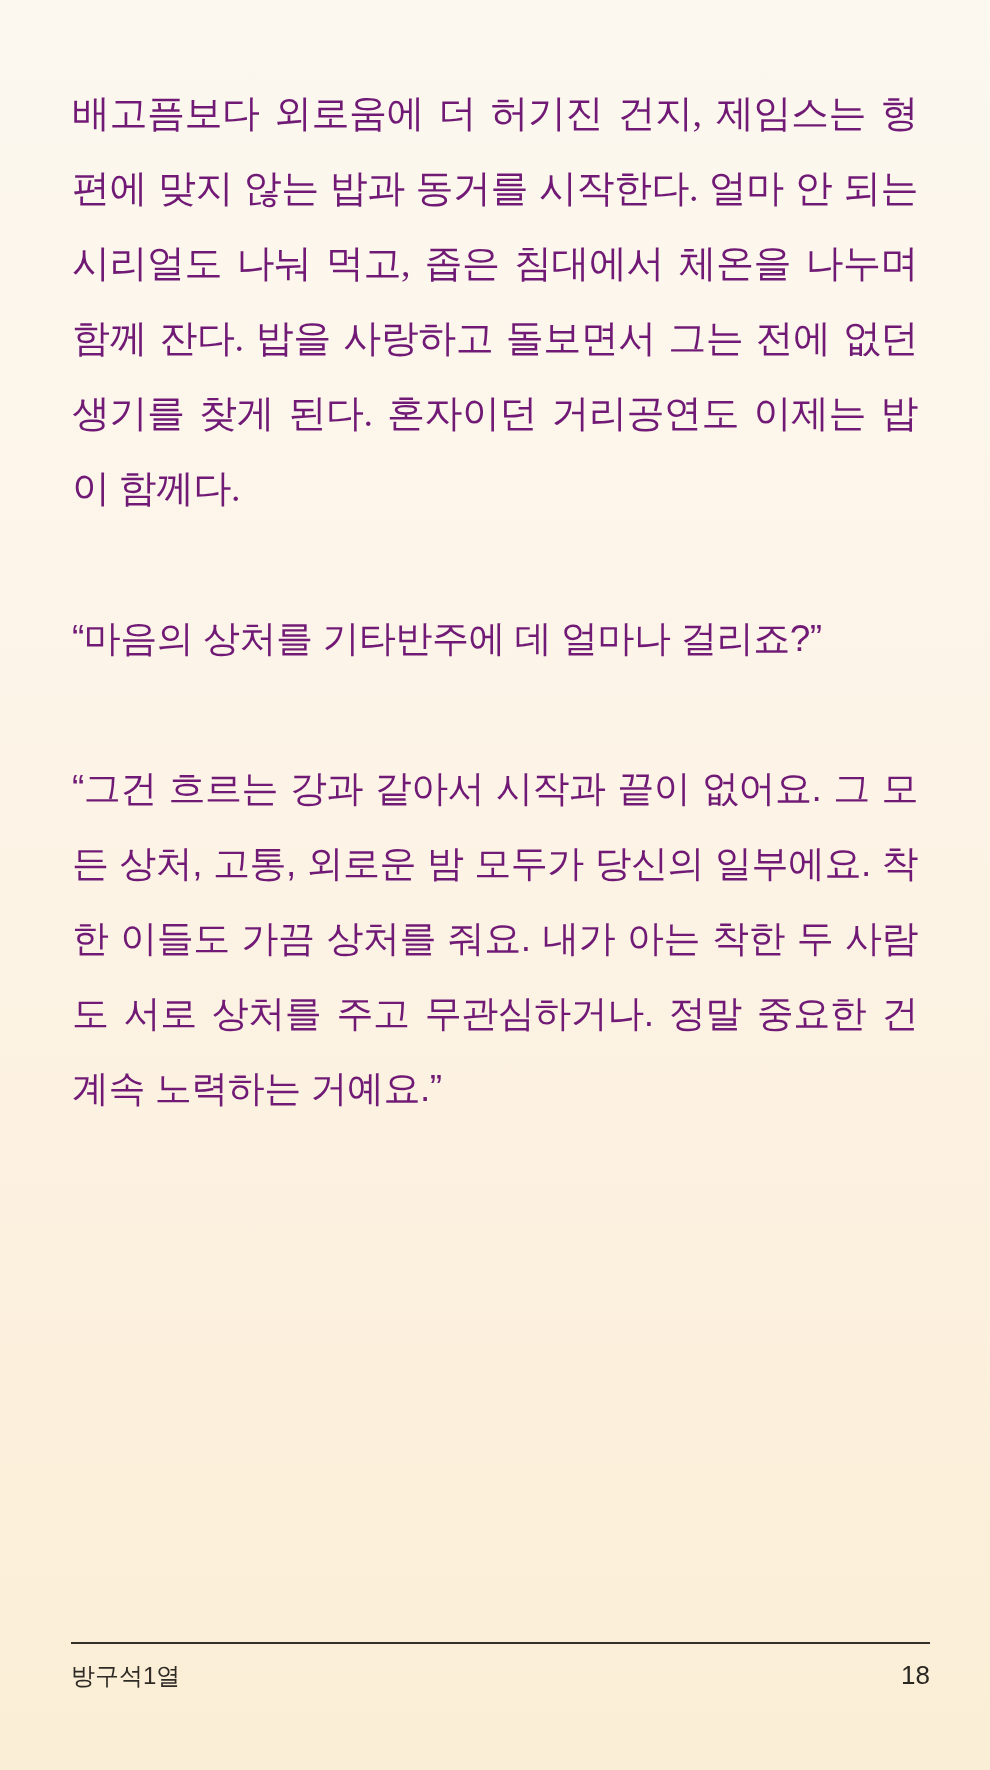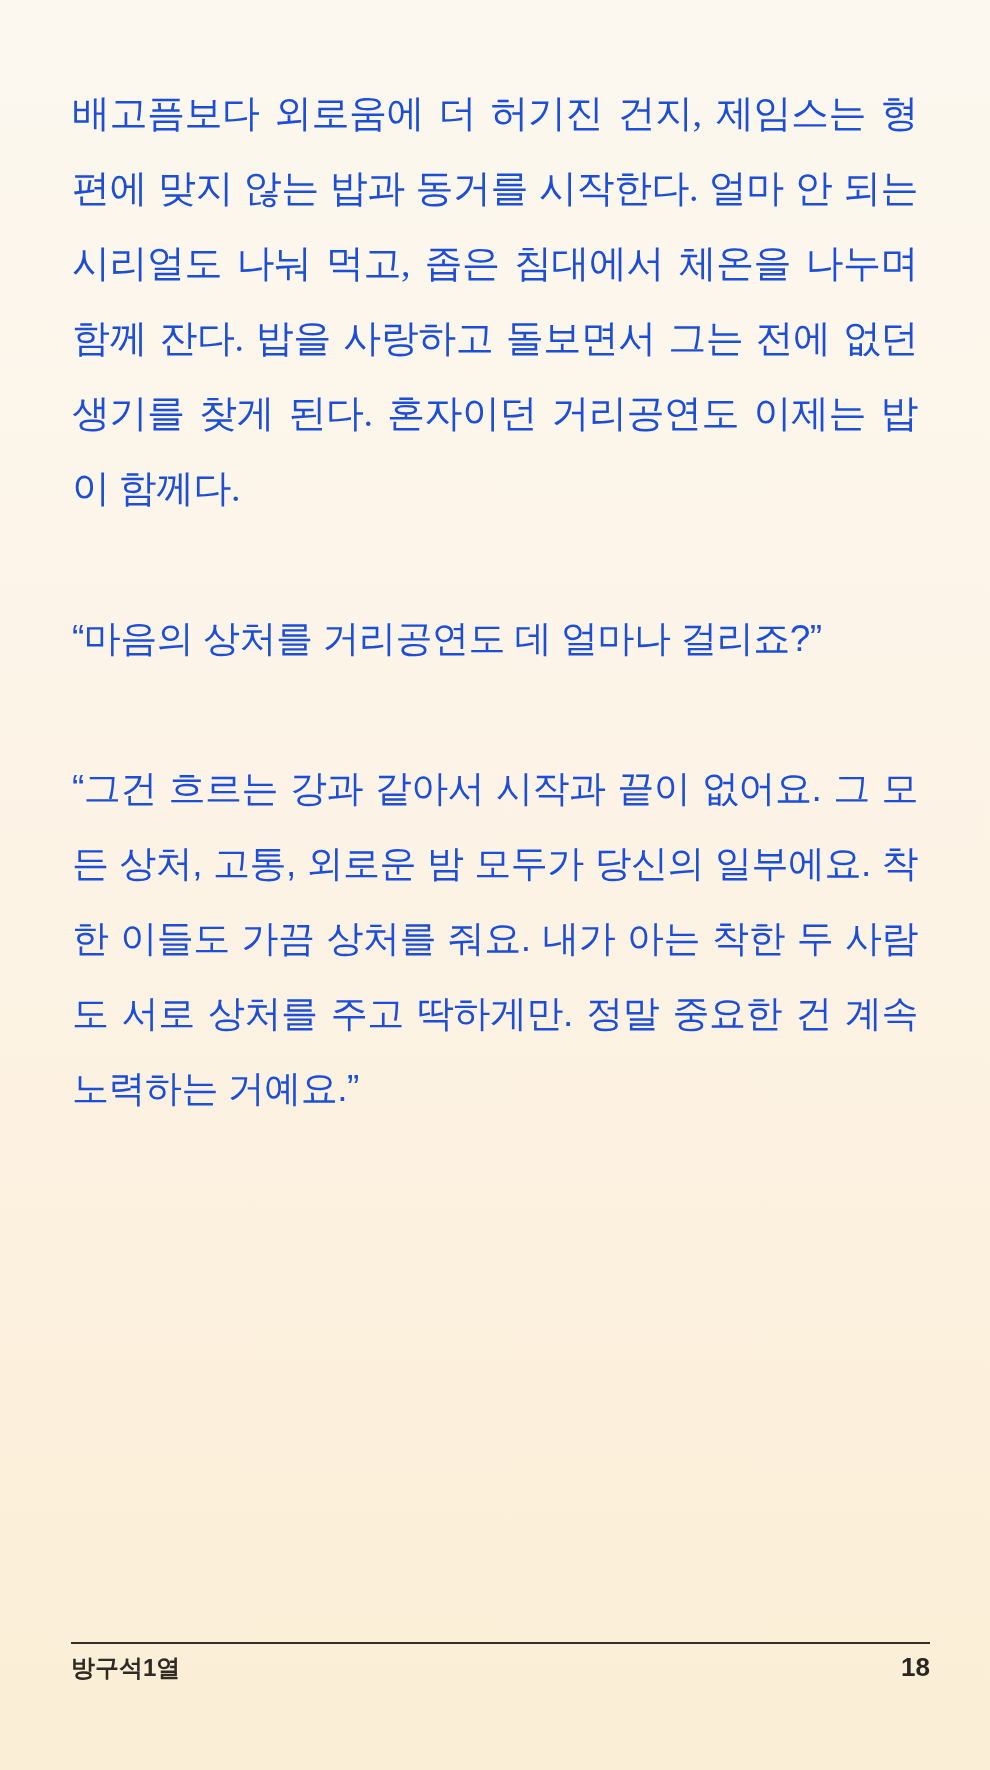--- a/index.html
+++ b/index.html
@@ -23,21 +23,21 @@
     padding: 76px 72px 0 72px;
   }
 
   .reader-text p {
     font-size: 38px;
     line-height: 75px;
     margin: 0 0 75px 0;
     text-align: justify;
     word-break: break-all;
     letter-spacing: -0.5px;
-    color: #1d4ed8;
+    color: #701a75;
   }
 
   .reader-text p.serif {
     font-family: "Liberation Serif", "DejaVu Serif", serif;
   }
 
   .reader-text p.sans {
     font-family: "Liberation Sans", "DejaVu Sans", sans-serif;
     font-size: 37px;
   }
@@ -49,25 +49,24 @@
     top: 1642px;
   }
 
   .footer-rule {
     border: none;
     border-top: 2px solid #35312a;
     width: 100%;
   }
 
   .footer-row {
-    margin-top: 8px;
+    margin-top: 16px;
     display: flex;
     justify-content: space-between;
     align-items: baseline;
-    font-weight: bold;
   }
 
   .footer-title {
     font-size: 24px;
     line-height: 30px;
     color: #2e2a24;
     letter-spacing: 0;
   }
 
   .footer-page {
@@ -77,23 +76,23 @@
   }
 </style>
 </head>
 <body>
 
 <div class="page">
 
   <div class="reader-text">
     <p class="serif">배고픔보다 외로움에 더 허기진 건지, 제임스는 형편에 맞지 않는 밥과 동거를 시작한다. 얼마 안 되는 시리얼도 나눠 먹고, 좁은 침대에서 체온을 나누며 함께 잔다. 밥을 사랑하고 돌보면서 그는 전에 없던 생기를 찾게 된다. 혼자이던 거리공연도 이제는 밥이 함께다.</p>
 
-    <p class="sans">“마음의 상처를 거리공연도 데 얼마나 걸리죠?”</p>
+    <p class="sans">“마음의 상처를 기타반주에 데 얼마나 걸리죠?”</p>
 
-    <p class="sans">“그건 흐르는 강과 같아서 시작과 끝이 없어요. 그 모든 상처, 고통, 외로운 밤 모두가 당신의 일부에요. 착한 이들도 가끔 상처를 줘요. 내가 아는 착한 두 사람도 서로 상처를 주고 딱하게만. 정말 중요한 건 계속 노력하는 거예요.”</p>
+    <p class="sans">“그건 흐르는 강과 같아서 시작과 끝이 없어요. 그 모든 상처, 고통, 외로운 밤 모두가 당신의 일부에요. 착한 이들도 가끔 상처를 줘요. 내가 아는 착한 두 사람도 서로 상처를 주고 무관심하거나. 정말 중요한 건 계속 노력하는 거예요.”</p>
 
   </div>
 
   <div class="footer">
     <hr class="footer-rule">
     <div class="footer-row">
       <span class="footer-title">방구석1열</span>
       <span class="footer-page">18</span>
     </div>
   </div>

